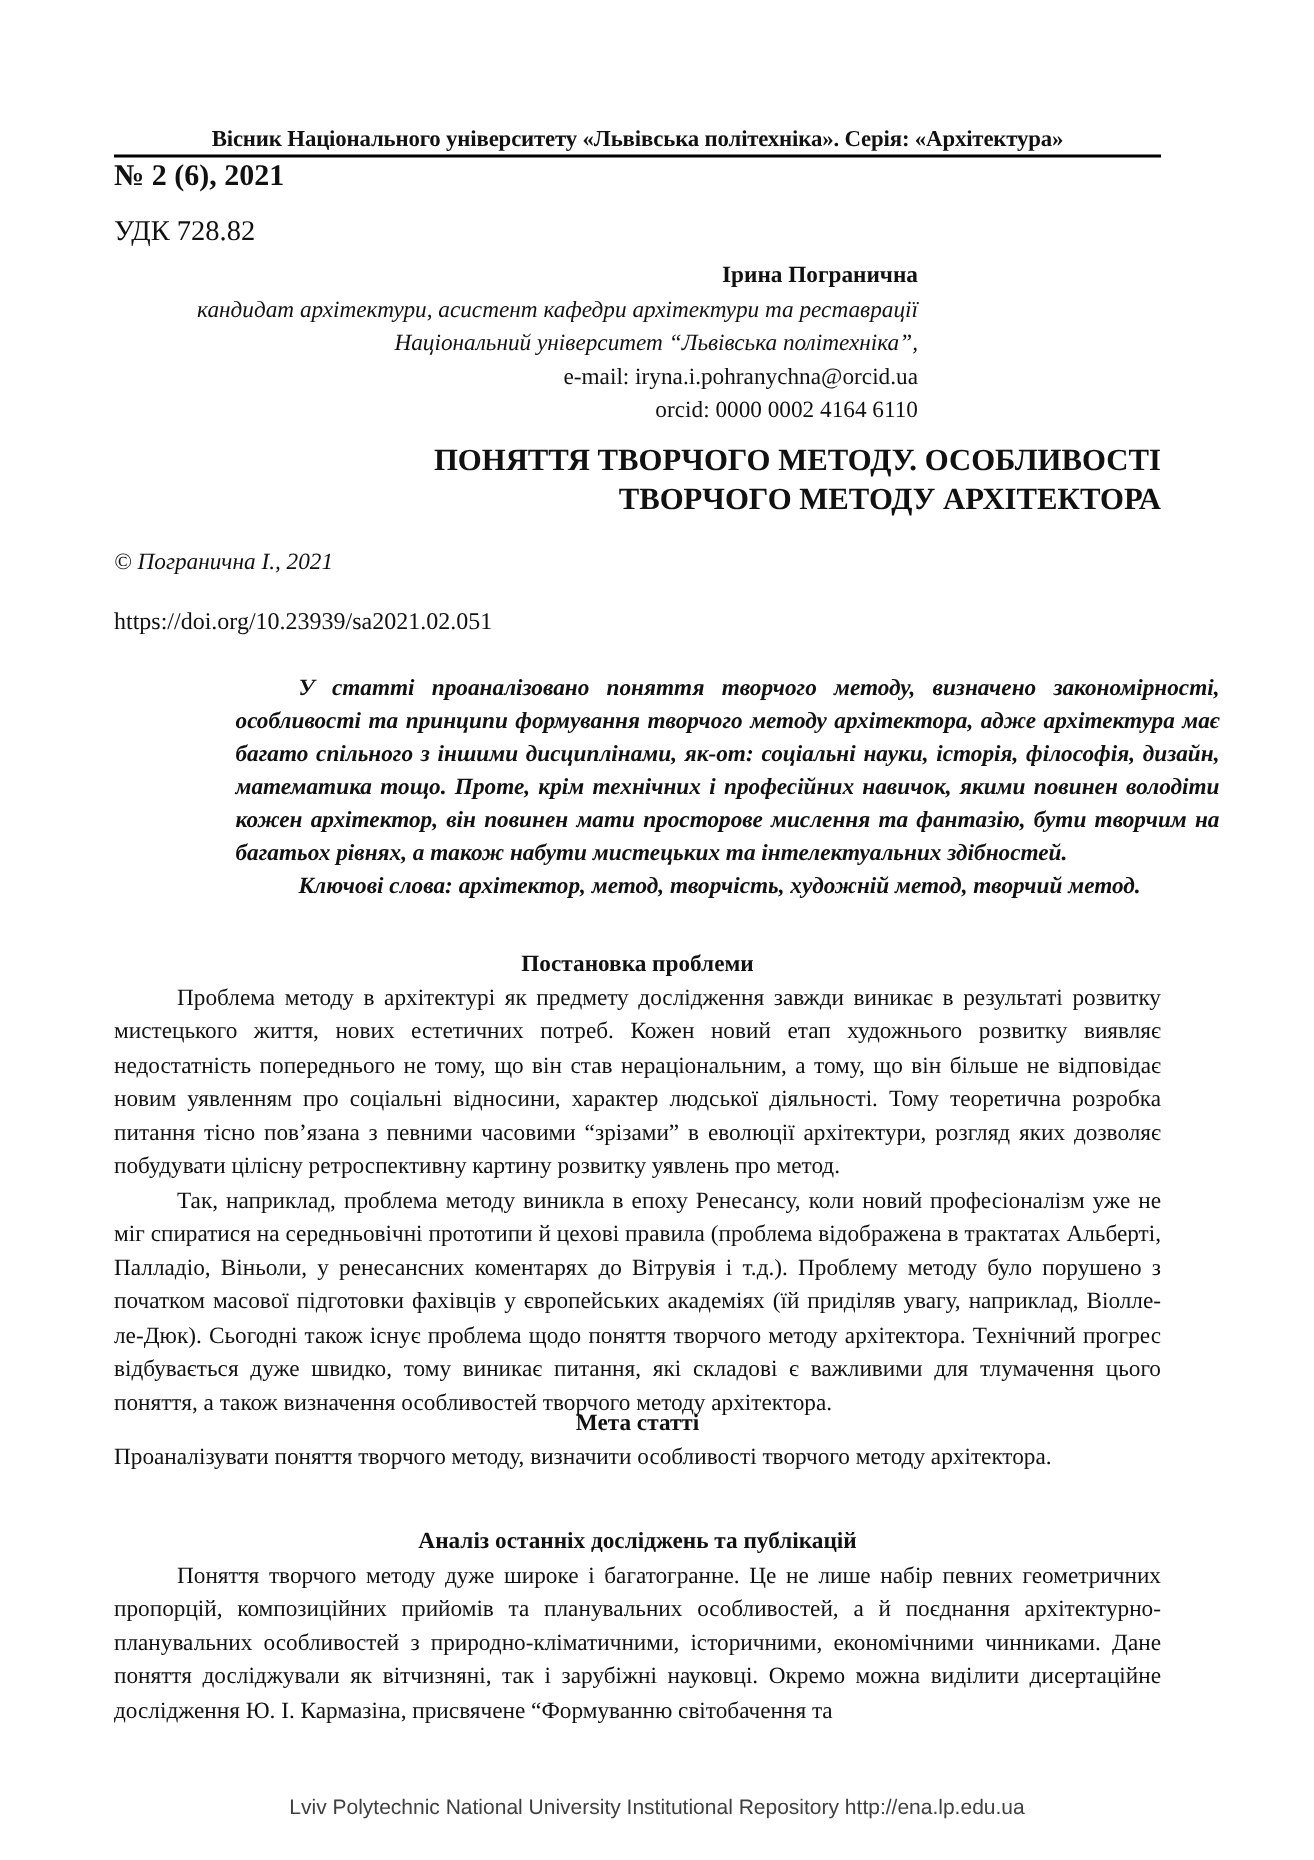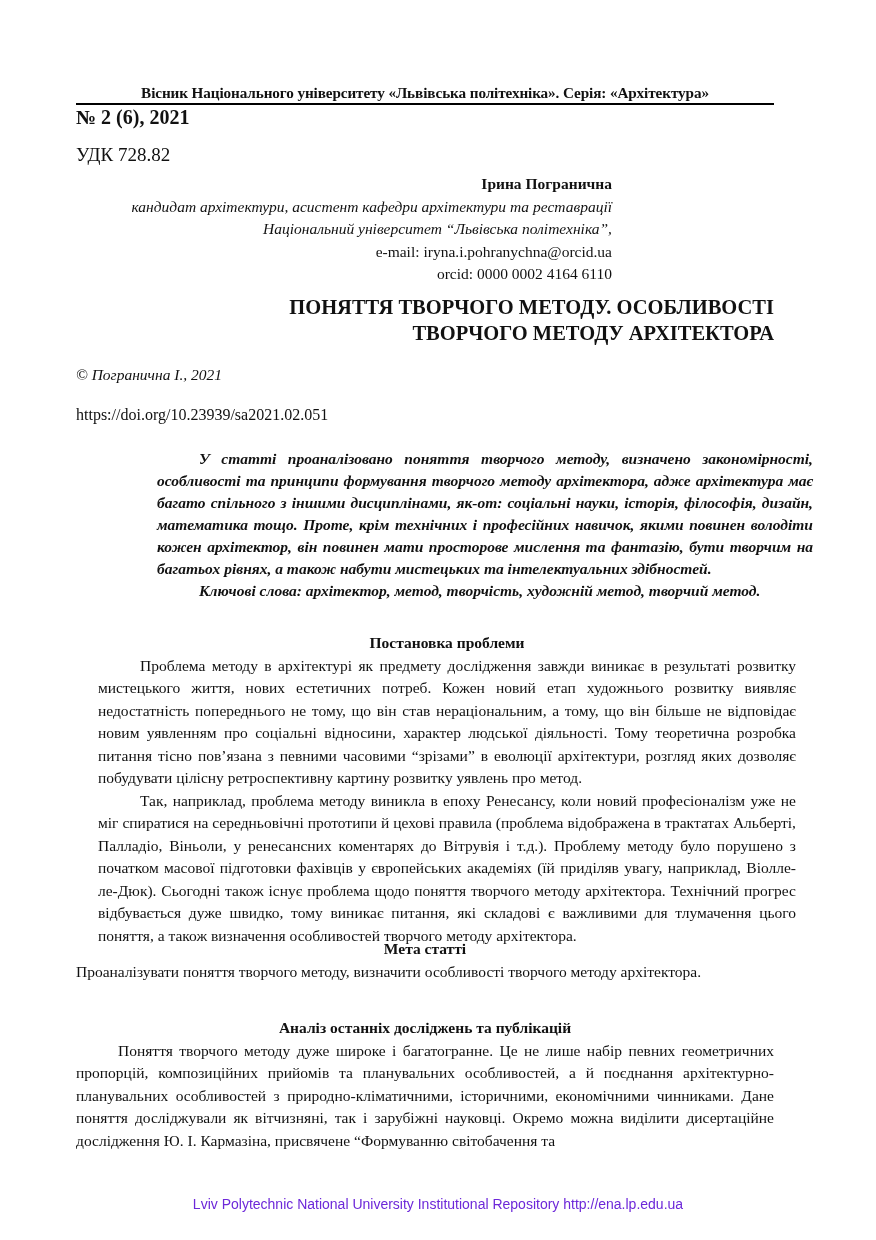--- a/index.html
+++ b/index.html
@@ -19,21 +19,21 @@
   .copyright { position: absolute; left: 76px; top: 366px; font-style: italic; font-size: 15.5px; }
   .doi { position: absolute; left: 76px; top: 406px; font-size: 16px; }
   .abstract { position: absolute; left: 117px; top: 448px; width: 656px; font-style: italic; font-weight: bold;
               font-size: 15.5px; line-height: 22px; text-align: justify; margin-left: 40px; }
   .abstract p { margin: 0; text-indent: 42px; }
   .body { position: absolute; left: 76px; width: 698px; font-size: 15.5px; line-height: 22.5px; text-align: justify; }
   .body p { margin: 0; text-indent: 42px; }
   .sec-title { text-align: center; font-weight: bold; font-size: 15.5px; line-height: 22.5px; }
   .centered { }
   .footer { position: absolute; left: 0; top: 1196px; width: 876px; text-align: center;
-            font-family: "Liberation Sans", sans-serif; font-size: 14px; color: #6d28d9; }
+            font-family: "Liberation Sans", sans-serif; font-size: 14px; color: #404040; }
 </style>
 </head>
 <body>
 
 <div class="page">
 
   <div class="journal-header">Вісник Національного університету «Львівська політехніка». Серія: «Архітектура»</div>
   <div class="header-rule"></div>
   <div class="issue">№ 2 (6), 2021</div>
   <div class="udc">УДК 728.82</div>
@@ -52,21 +52,21 @@
   </div>
 
   <div class="copyright">© Погранична І., 2021</div>
   <div class="doi">https://doi.org/10.23939/sa2021.02.051</div>
 
   <div class="abstract">
     <p>У статті проаналізовано поняття творчого методу, визначено закономірності, особливості та принципи формування творчого методу архітектора, адже архітектура має багато спільного з іншими дисциплінами, як-от: соціальні науки, історія, філософія, дизайн, математика тощо. Проте, крім технічних і професійних навичок, якими повинен володіти кожен архітектор, він повинен мати просторове мислення та фантазію, бути творчим на багатьох рівнях, а також набути мистецьких та інтелектуальних здібностей.</p>
     <p>Ключові слова: архітектор, метод, творчість, художній метод, творчий метод.</p>
   </div>
 
-  <div class="body" style="top:632px;margin-left:22px;">
+  <div class="body" style="top:632px;">
     <div class="sec-title">Постановка проблеми</div>
     <p>Проблема методу в архітектурі як предмету дослідження завжди виникає в результаті розвитку мистецького життя, нових естетичних потреб. Кожен новий етап художнього розвитку виявляє недостатність попереднього не тому, що він став нераціональним, а тому, що він більше не відповідає новим уявленням про соціальні відносини, характер людської діяльності. Тому теоретична розробка питання тісно пов’язана з певними часовими “зрізами” в еволюції архітектури, розгляд яких дозволяє побудувати цілісну ретроспективну картину розвитку уявлень про метод.</p>
     <p>Так, наприклад, проблема методу виникла в епоху Ренесансу, коли новий професіоналізм уже не міг спиратися на середньовічні прототипи й цехові правила (проблема відображена в трактатах Альберті, Палладіо, Віньоли, у ренесансних коментарях до Вітрувія і т.д.). Проблему методу було порушено з початком масової підготовки фахівців у європейських академіях (їй приділяв увагу, наприклад, Віолле-ле-Дюк). Сьогодні також існує проблема щодо поняття творчого методу архітектора. Технічний прогрес відбувається дуже швидко, тому виникає питання, які складові є важливими для тлумачення цього поняття, а також визначення особливостей творчого методу архітектора.</p>
   </div>
 
   <div class="body" style="top:938px;">
     <div class="sec-title">Мета статті</div>
     <div class="centered">Проаналізувати поняття творчого методу, визначити особливості творчого методу архітектора.</div>
   </div>
 

